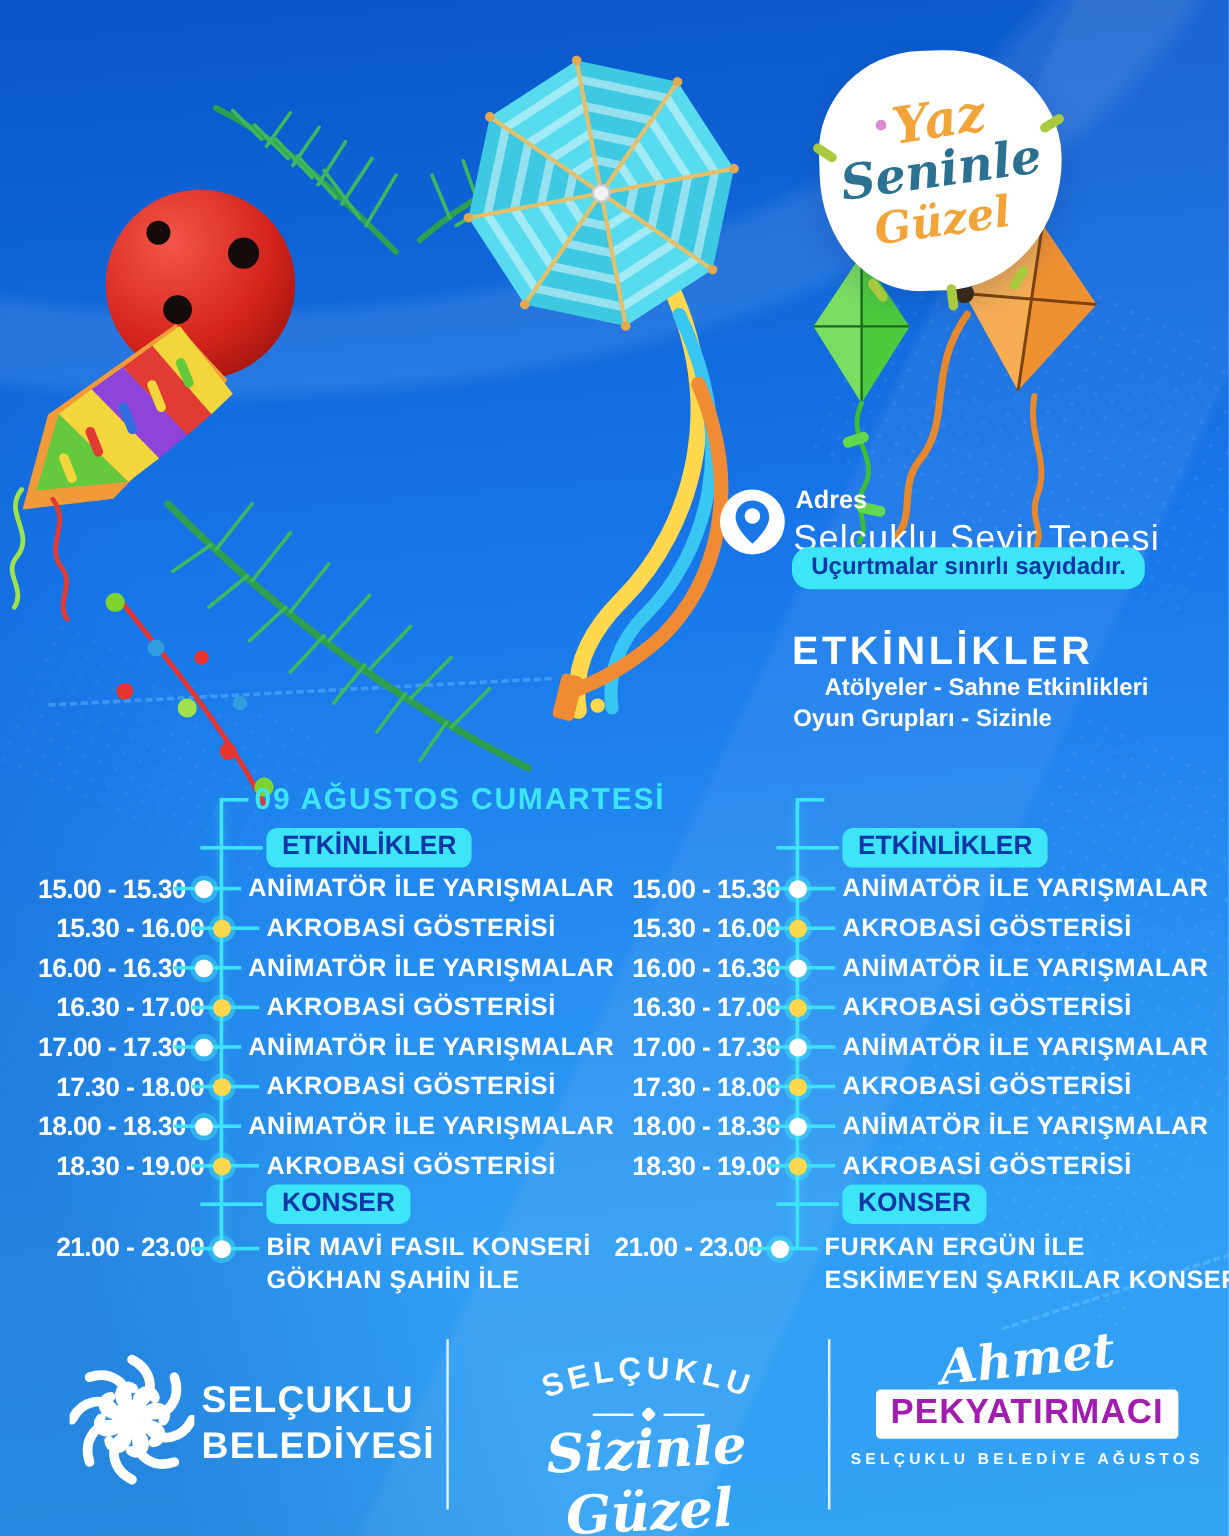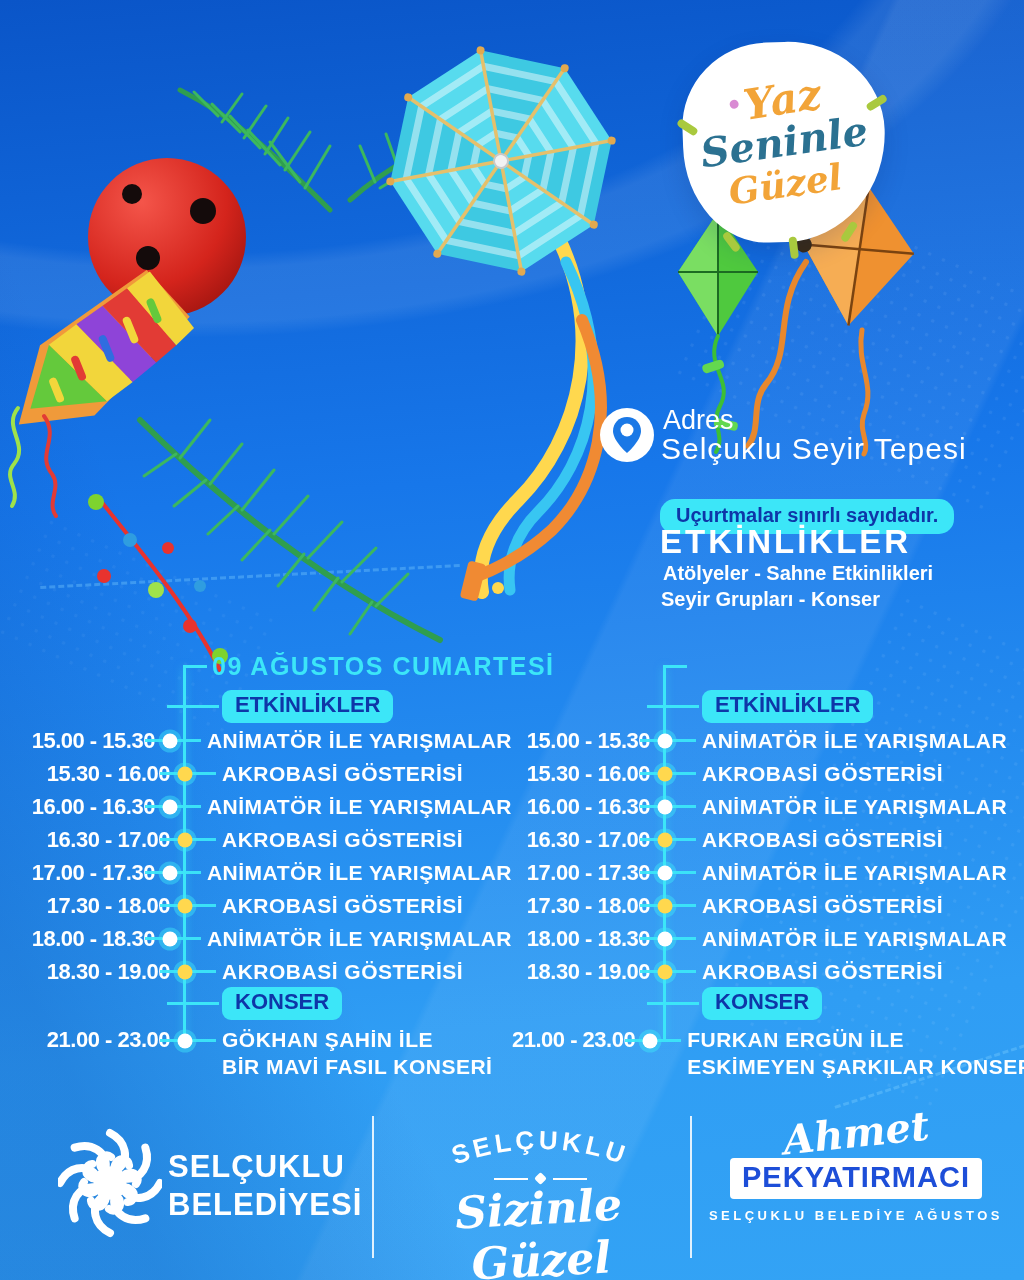--- a/index.html
+++ b/index.html
@@ -33,26 +33,26 @@
     border-radius:47% 53% 55% 45% / 46% 50% 60% 54%;display:flex;flex-direction:column;align-items:center;justify-content:center;
     transform:rotate(-2deg);box-shadow:0 10px 24px rgba(10,40,110,.18);}
   .summer .s1,.summer .s3{font-family:"DejaVu Serif",serif;font-style:italic;font-weight:bold;color:var(--script-orange);}
   .summer .s1{font-size:42px;line-height:40px;transform:rotate(-7deg);}
   .summer .s2{font-family:"DejaVu Serif",serif;font-style:italic;font-weight:bold;font-size:40px;line-height:44px;color:var(--script-teal);transform:rotate(-6deg);}
   .summer .s3{font-size:36px;line-height:40px;transform:rotate(-6deg);}
   .leaf{position:absolute;width:22px;height:8px;border-radius:5px;background:#a9c93e;}
   .flower{position:absolute;width:9px;height:9px;border-radius:50%;background:#d98bd3;}
   
   .pin-wrap{position:absolute;left:600px;top:408px;width:54px;height:54px;border-radius:50%;background:#fff;display:flex;align-items:center;justify-content:center;}
-  .addr-label{position:absolute;left:663px;top:405px;color:#fff;font-weight:400;font-size:27px;}
+  .addr-label{position:absolute;left:663px;top:405px;color:#fff;font-weight:700;font-size:21px;}
   .addr-value{position:absolute;left:661px;top:432px;color:#fff;font-weight:400;font-size:30px;letter-spacing:1px;}
-  .note-pill{position:absolute;left:660px;top:499px;background:var(--accent);color:var(--navy);
+  .note-pill{position:absolute;left:660px;top:456px;background:var(--accent);color:var(--navy);
     font-weight:800;font-size:20px;padding:5px 16px 7px;border-radius:15px;}
   .act-head{position:absolute;left:660px;top:523px;color:#fff;font-weight:800;font-size:33px;letter-spacing:3px;}
-  .act-l1{position:absolute;left:663px;top:562px;color:#fff;font-weight:700;font-size:20px;}
+  .act-l1{position:absolute;left:687px;top:562px;color:#fff;font-weight:700;font-size:20px;}
   .act-l2{position:absolute;left:661px;top:588px;color:#fff;font-weight:700;font-size:20px;}
   
   .day-col{position:absolute;top:648px;width:512px;height:460px;color:#fff;padding-left:24px;}
   .day-col.left{left:0;--line:185px;--timew:170px;--headx:212px;}
   .day-col.right{left:512px;--line:153px;--timew:138px;--headx:180px;}
   .day-head{position:absolute;left:var(--headx);top:4px;color:var(--accent);font-weight:800;font-size:25px;letter-spacing:1.5px;white-space:nowrap;}
   .vline{position:absolute;left:calc(var(--line) - 2px);top:19px;width:3px;height:373px;background:var(--accent);border-radius:2px;box-shadow:0 0 8px rgba(62,230,248,.55);}
   .tick{position:absolute;height:3px;background:var(--accent);}
   .tick.top{left:calc(var(--line) - 2px);top:17px;width:24px;}
   .tick.b1{left:calc(var(--line) - 18px);top:57px;width:52px;}
@@ -78,21 +78,21 @@
   .fsep{position:absolute;top:8px;bottom:22px;width:2px;background:rgba(255,255,255,.85);}
   .emblem{position:absolute;left:58px;top:14px;}
   .muni{position:absolute;left:168px;top:40px;font-size:31px;font-weight:800;line-height:38px;letter-spacing:1px;}
   .slogan{position:absolute;left:408px;top:10px;width:264px;text-align:center;}
   .slogan .divider{display:flex;align-items:center;justify-content:center;gap:8px;margin:-6px 0 0;}
   .slogan .divider i{display:block;width:34px;height:2px;background:#fff;}
   .slogan .divider b{width:9px;height:9px;background:#fff;transform:rotate(45deg);border-radius:2px;}
   .slogan .script{font-family:"DejaVu Serif",serif;font-style:italic;font-weight:bold;font-size:44px;line-height:52px;transform:rotate(-3deg);}
   .mayor{position:absolute;left:706px;top:4px;width:300px;display:flex;flex-direction:column;align-items:center;}
   .mayor .sig{font-family:"DejaVu Serif",serif;font-style:italic;font-weight:bold;font-size:40px;line-height:42px;transform:rotate(-6deg);}
-  .mayor .namebox{margin-top:4px;background:#fff;color:#1d4ed8;font-weight:800;font-size:29px;letter-spacing:1px;padding:3px 12px 5px;border-radius:4px;}
+  .mayor .namebox{margin-top:4px;background:#fff;color:#a21caf;font-weight:800;font-size:29px;letter-spacing:1px;padding:3px 12px 5px;border-radius:4px;}
   .mayor .mtitle{margin-top:9px;font-size:13px;font-weight:700;letter-spacing:3.5px;white-space:nowrap;}
   svg{display:block;}
   .abs{position:absolute;}
 </style>
 </head>
 <body>
 
 <div class="poster">
 
   <div class="sw sw1"></div>
@@ -278,21 +278,21 @@
     <svg width="30" height="38" viewBox="0 0 30 38">
       <path d="M15,1 C7,1 1,7.2 1,15 C1,25 15,37 15,37 C15,37 29,25 29,15 C29,7.2 23,1 15,1 Z" fill="#1a78e6"></path>
       <circle cx="15" cy="14" r="6.5" fill="#fff"></circle>
     </svg>
   </div>
   <div class="addr-label">Adres</div>
   <div class="addr-value">Selçuklu Seyir Tepesi</div>
   <div class="note-pill">Uçurtmalar sınırlı sayıdadır.</div>
   <div class="act-head">ETKİNLİKLER</div>
   <div class="act-l1">Atölyeler - Sahne Etkinlikleri</div>
-  <div class="act-l2">Seyir Grupları - Konser</div>
+  <div class="act-l2">Oyun Grupları - Sizinle</div>
 
   <div class="day-col left">
     <div class="day-head">09 AĞUSTOS CUMARTESİ</div>
     <div class="vline"></div>
     <div class="tick top"></div>
     <div class="tick b1"></div>
     <div class="tick b2"></div>
     <div class="sbadge ev">ETKİNLİKLER</div>
     <div class="sbadge ko">KONSER</div>
     <div class="rows">
@@ -352,22 +352,22 @@
           </div>
           <div class="lab">AKROBASİ GÖSTERİSİ</div>
         </div>
     </div>
     <div class="concert">
       <div class="time">21.00 - 23.00</div>
       <div class="dotwrap">
           <span class="dot"></span>
         </div>
       <div class="lab">
+          <div>BİR MAVİ FASIL KONSERİ</div>
           <div>GÖKHAN ŞAHİN İLE</div>
-          <div>BİR MAVİ FASIL KONSERİ</div>
         </div>
     </div>
   </div>
 
   <div class="day-col right">
     <div class="vline"></div>
     <div class="tick top"></div>
     <div class="tick b1"></div>
     <div class="tick b2"></div>
     <div class="sbadge ev">ETKİNLİKLER</div>

